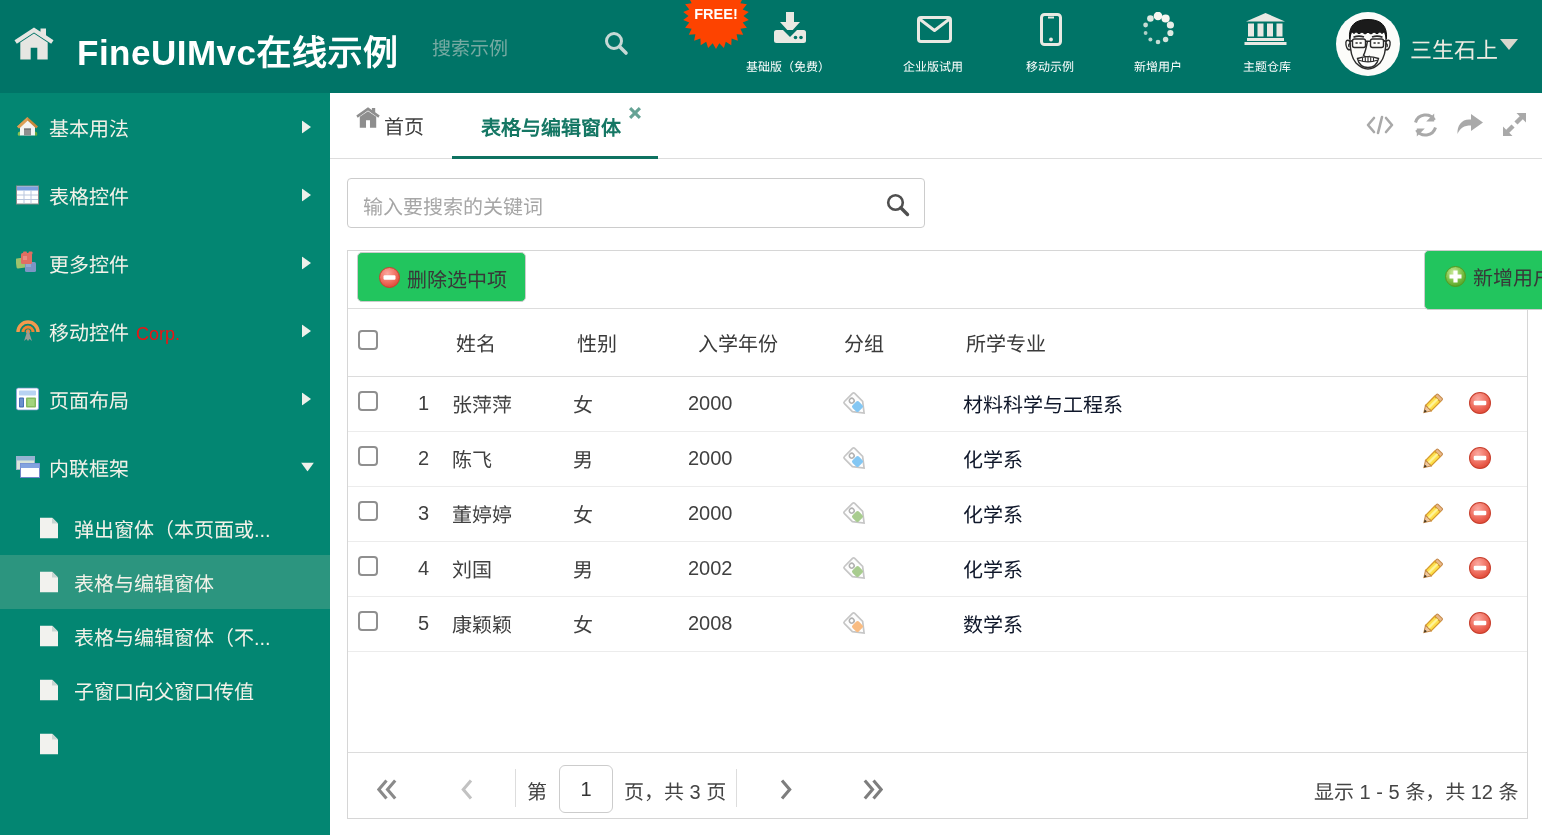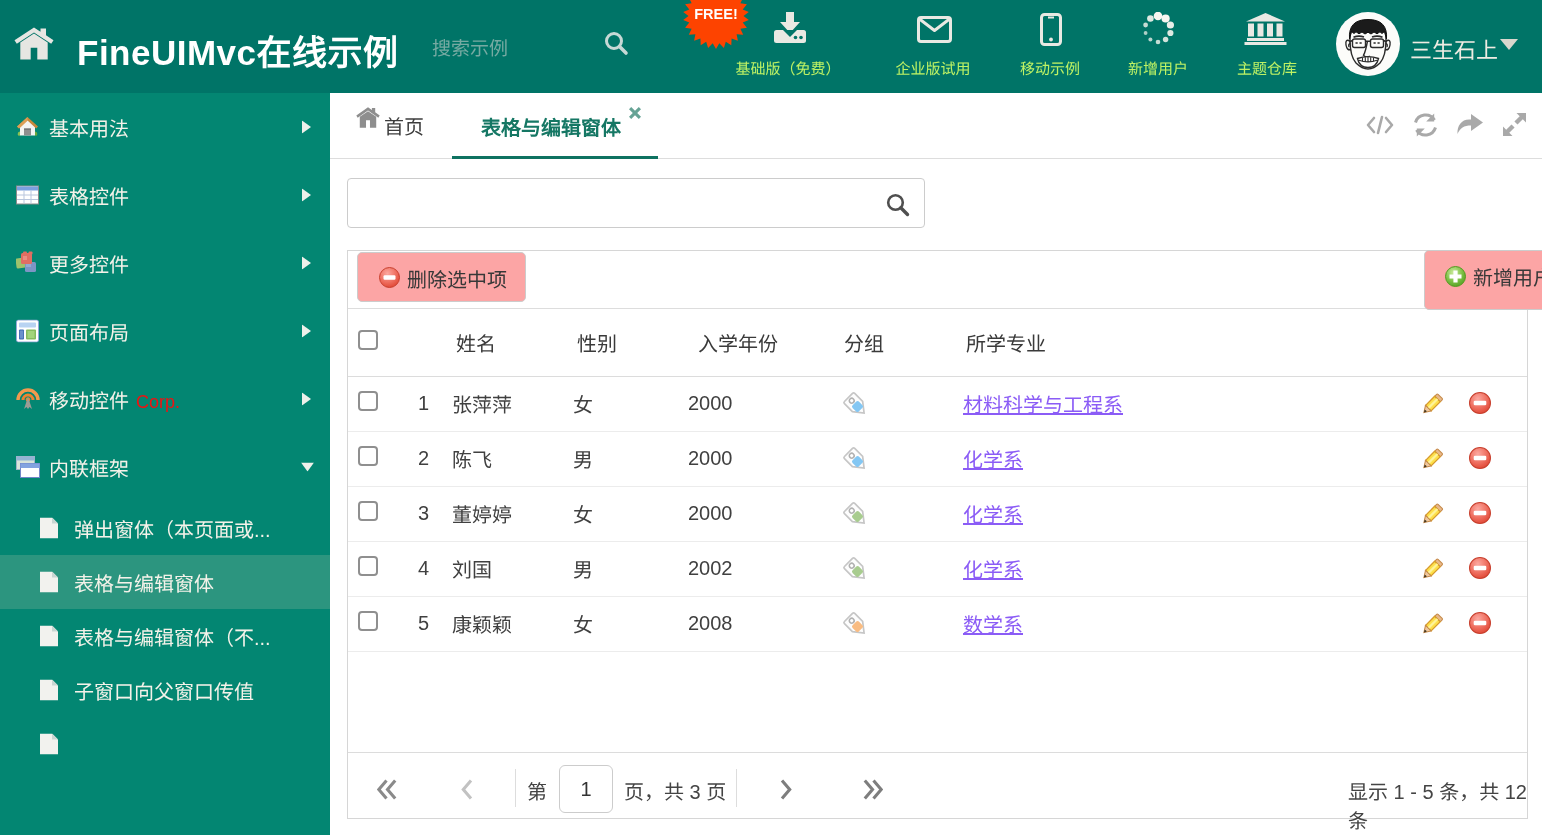--- a/index.html
+++ b/index.html
@@ -4,21 +4,21 @@
 <title>FineUIMvc在线示例</title>
 <style>
 *{margin:0;padding:0;box-sizing:border-box}
 html,body{width:1542px;height:835px;overflow:hidden;font-family:"Liberation Sans",sans-serif;background:#fff}
 #app{position:relative;width:1542px;height:835px}
 
 #hd{position:absolute;left:0;top:0;width:1542px;height:93px;background:#007467}
 #hd .title{position:absolute;left:77px;top:24px;font-size:35px;font-weight:bold;color:#fff;letter-spacing:.5px}
 #hd .search-ph{position:absolute;left:432px;top:33px;font-size:19px;color:#76aaa2}
 .hicon{position:absolute}
-.hlabel{position:absolute;font-size:15px;color:#bef264;white-space:nowrap;transform:translateX(-50%)}
+.hlabel{position:absolute;font-size:12px;color:#ffffff;white-space:nowrap;transform:translateX(-50%)}
 #uname{position:absolute;left:1410px;top:32px;font-size:22px;color:#efece2}
 
 #sb{position:absolute;left:0;top:93px;width:330px;height:742px;background:#038672}
 .mi{position:relative;height:68px}
 .mi .txt{position:absolute;left:49px;top:50%;transform:translateY(-50%);font-size:20px;color:#f4f2e9}
 .mi .ric{position:absolute;left:16px;top:50%;transform:translateY(-50%)}
 .mi .arr{position:absolute;right:19px;top:50%;transform:translateY(-50%)}
 .smi{position:relative;height:54px}
 .smi .txt{position:absolute;left:74px;top:50%;transform:translateY(-50%);font-size:20px;color:#f4f2e9;white-space:nowrap}
 .smi .fic{position:absolute;left:40px;top:50%;transform:translateY(-50%)}
@@ -32,26 +32,26 @@
 #tabbar .underline{position:absolute;left:122px;top:63px;width:206px;height:3px;background:#0e7261}
 
 .inputbox{position:absolute;border:1px solid #ccc;border-radius:4px;background:#fff}
 #srch{left:17px;top:85px;width:578px;height:50px}
 #srch .ph{position:absolute;left:15px;top:12px;font-size:20px;color:#a6a6a6}
 #ddl{left:608px;top:85px;width:589px;height:50px}
 #ddl .tx{position:absolute;left:17px;top:12px;font-size:20px;color:#383838}
 
 #grid{position:absolute;left:17px;top:157px;width:1181px;height:569px;border:1px solid #d6d6d6}
 #toolbar{position:absolute;left:0;top:0;width:1179px;height:58px;border-bottom:1px solid #ddd}
-.btn{position:absolute;border:1px solid #ccc;border-radius:5px;background:#fca5a5;font-size:20px;color:#383838}
+.btn{position:absolute;border:1px solid #ccc;border-radius:5px;background:#22c55e;font-size:20px;color:#383838}
 #tbl{position:absolute;left:0;top:59px;width:1179px;border-collapse:collapse;table-layout:fixed}
 #tbl td{font-size:20px;color:#404040;vertical-align:middle;overflow:hidden;white-space:nowrap}
 #tbl tr.hd td{height:66px;border-bottom:1px solid #dcdcdc;color:#3a3a3a}
 #tbl tr.dr td{height:55px;border-bottom:1px solid #ececec}
-#tbl a{color:#8b5cf6;text-decoration:underline}
+#tbl a{color:#0f172a;}
 .cb{display:inline-block;width:20px;height:20px;border:2px solid #8f8f8f;border-radius:4px;background:#fff}
 #pager{position:absolute;left:0;top:501px;width:1179px;height:67px;border-top:1px solid #dcdcdc}
 .pgtx{position:absolute;top:23px;font-size:20px;color:#444}
 .pgdiv{position:absolute;top:16px;width:1px;height:38px;background:#ddd}
 #pginput{position:absolute;left:211px;top:12px;width:54px;height:48px;border:1px solid #ccc;border-radius:6px;text-align:center;line-height:46px;font-size:20px;color:#333}
 .pch{position:absolute}
 
 </style>
 </head>
 <body>
@@ -179,41 +179,41 @@
           <rect x="7" y="0.5" width="4" height="3" rx="1" fill="#e06e62"></rect>
           <rect x="12.5" y="0.5" width="4" height="3" rx="1" fill="#e06e62"></rect>
           <rect x="7" y="5" width="4" height="4" fill="#ea8d82"></rect>
         </svg>
         <span class="txt">更多控件</span>
         <svg class="arr" width="9" height="13" viewBox="0 0 9 13">
           <path d="M0 0 L9 6.5 0 13 Z" fill="#eef0ea"></path>
         </svg>
       </div>
   <div class="mi">
+        <svg class="ric" width="24" height="24" viewBox="0 0 24 24">
+          <path d="M2 13 a10 10 0 0 1 20 0" fill="none" stroke="#f29a4e" stroke-width="3.4"></path>
+          <path d="M7 13 a5 5 0 0 1 10 0" fill="none" stroke="#ef8330" stroke-width="3"></path>
+          <circle cx="12" cy="12.5" r="2.2" fill="#ef8330"></circle>
+          <path d="M12 10 L16 22 13.5 20 12 22 10.5 20 8 22 Z" fill="#9c9c94"></path>
+        </svg>
+        <span class="txt">移动控件<span class="corp">Corp.</span></span>
+        <svg class="arr" width="9" height="13" viewBox="0 0 9 13">
+          <path d="M0 0 L9 6.5 0 13 Z" fill="#eef0ea"></path>
+        </svg>
+      </div>
+  <div class="mi">
         <svg class="ric" width="23" height="23" viewBox="0 0 23 23">
           <rect x="0.5" y="0.5" width="22" height="22" rx="2" fill="#fff" stroke="#91a8d8" stroke-width="1"></rect>
           <rect x="3" y="3" width="17" height="5" rx="1" fill="#b8d3f2"></rect>
           <rect x="3" y="10" width="5" height="10" rx="1" fill="#3f6bb4"></rect>
           <rect x="3.8" y="11" width="3.4" height="8" rx="1" fill="#6b90cc"></rect>
           <rect x="10" y="10" width="10" height="10" rx="1" fill="#85bb5f"></rect>
           <rect x="11.5" y="11.5" width="7" height="7" fill="#a2d47c"></rect>
         </svg>
         <span class="txt">页面布局</span>
-        <svg class="arr" width="9" height="13" viewBox="0 0 9 13">
-          <path d="M0 0 L9 6.5 0 13 Z" fill="#eef0ea"></path>
-        </svg>
-      </div>
-  <div class="mi">
-        <svg class="ric" width="24" height="24" viewBox="0 0 24 24">
-          <path d="M2 13 a10 10 0 0 1 20 0" fill="none" stroke="#f29a4e" stroke-width="3.4"></path>
-          <path d="M7 13 a5 5 0 0 1 10 0" fill="none" stroke="#ef8330" stroke-width="3"></path>
-          <circle cx="12" cy="12.5" r="2.2" fill="#ef8330"></circle>
-          <path d="M12 10 L16 22 13.5 20 12 22 10.5 20 8 22 Z" fill="#9c9c94"></path>
-        </svg>
-        <span class="txt">移动控件<span class="corp">Corp.</span></span>
         <svg class="arr" width="9" height="13" viewBox="0 0 9 13">
           <path d="M0 0 L9 6.5 0 13 Z" fill="#eef0ea"></path>
         </svg>
       </div>
   <div class="mi">
         <svg class="ric" width="24" height="24" viewBox="0 0 24 24">
           <rect x="0.5" y="1.5" width="18" height="13" fill="#d8e4da" stroke="#9eb4c8" stroke-width="1"></rect>
           <rect x="0.5" y="1.5" width="18" height="4" fill="#92b4d4"></rect>
           <rect x="4.5" y="8.5" width="19" height="14" fill="#fff" stroke="#7187c8" stroke-width="1"></rect>
           <rect x="4.5" y="8.5" width="19" height="4.5" fill="#83a3e0"></rect>
@@ -289,20 +289,21 @@
           <path d="M15 1 L27 9.5 15 18 v-5.5 C8 12.5 4 15 1.5 21 C1 12 6 5.5 15 6.5 Z" fill="#a9a9a9"></path>
         </svg>
     <svg style="position:absolute;left:1172px;top:19px" width="25" height="25" viewBox="0 0 25 25">
           <g fill="#a9a9a9">
             <path d="M14.5 1 H24 V10.5 L20.8 7.3 L15.5 12.6 L12.4 9.5 L17.7 4.2 Z"></path>
             <path d="M10.5 24 H1 V14.5 L4.2 17.7 L9.5 12.4 L12.6 15.5 L7.3 20.8 Z"></path>
           </g>
         </svg>
   </div>
   <div class="inputbox" id="srch">
+        <span class="ph">输入要搜索的关键词</span>
     <svg style="position:absolute;left:537px;top:13px" width="25" height="25" viewBox="0 0 25 25">
           <circle cx="10.5" cy="10.5" r="7.3" fill="none" stroke="#4f4f4f" stroke-width="2.6"></circle>
           <line x1="15.8" y1="15.8" x2="22.5" y2="22.5" stroke="#4f4f4f" stroke-width="3.4" stroke-linecap="round"></line>
         </svg>
   </div>
   <div id="grid">
     <div id="toolbar">
       <div class="btn" style="left:9px;top:1px;width:169px;height:50px">
         <svg style="position:absolute;left:21px;top:14px" width="21" height="21" viewBox="0 0 21 21">
               <defs>
@@ -506,17 +507,17 @@
       <span class="pgtx" style="left:276px">页，共 3 页</span>
       <div class="pgdiv" style="left:388px"></div>
       <svg class="pch" style="left:432px;top:26px" width="12" height="21" viewBox="0 0 12 21">
             <path d="M2 1.5 L9.7 10.5 2 19.5" fill="none" stroke="#7e7e7e" stroke-width="3.1"></path>
           </svg>
       <svg class="pch" style="left:515px;top:26px" width="20" height="21" viewBox="0 0 20 21">
             <g fill="none" stroke="#7e7e7e" stroke-width="3.1">
               <path d="M1.8 1.5 L9.5 10.5 1.8 19.5 M10.5 1.5 L18.2 10.5 10.5 19.5"></path>
             </g>
           </svg>
-      <span class="pgtx" style="left:1000px">显示 1 - 5 条，共 12 条</span>
+      <span class="pgtx" style="left:966px">显示 1 - 5 条，共 12 条</span>
     </div>
   </div>
 </div>
 </div>
 
 </body></html>

